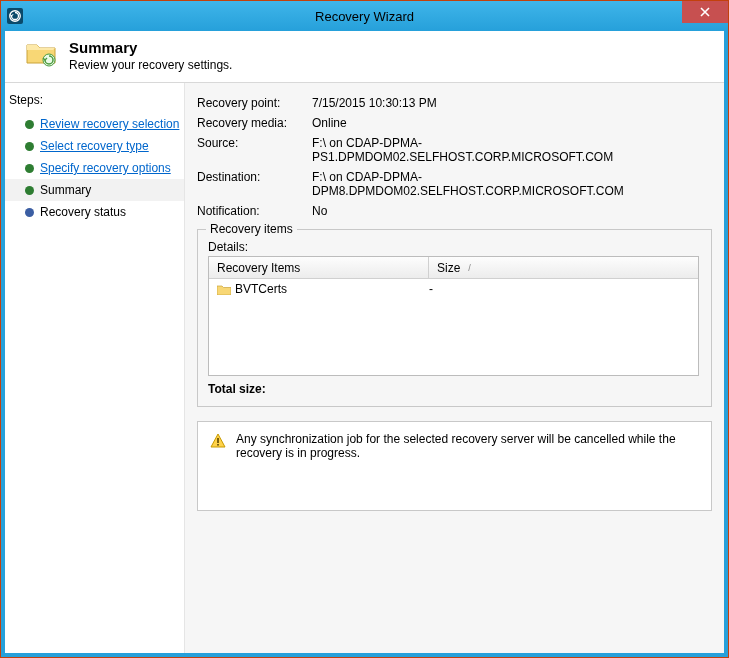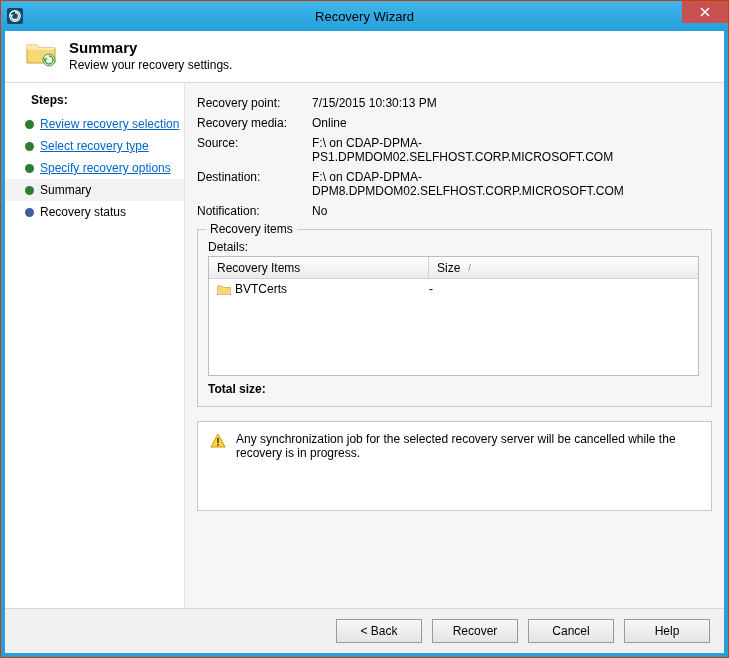--- a/index.html
+++ b/index.html
@@ -81,22 +81,22 @@
     display: flex;
     min-height: 0;
   }
   .steps-panel {
     width: 180px;
     background: #fff;
     border-right: 1px solid #e5e5e5;
     padding: 6px 0;
   }
   .steps-title {
-    font-weight: bold;
-    padding: 4px 10px 6px 26px;
+    font-weight: normal;
+    padding: 4px 10px 6px 4px;
   }
   .step {
     display: flex;
     align-items: center;
     padding: 4px 4px 4px 20px;
     cursor: default;
   }
   .step.current { background: #f2f2f2; }
   .bullet {
     width: 9px; height: 9px; border-radius: 50%;
@@ -315,21 +315,15 @@
               <rect x="7.2" y="5" width="1.6" height="5" fill="#5a4500"></rect>
               <rect x="7.2" y="11" width="1.6" height="1.6" fill="#5a4500"></rect>
             </svg>
           </span>
           <span>Any synchronization job for the selected recovery server will be cancelled while the recovery is in progress.</span>
         </div>
 
       </div>
     </div>
 
-    <div class="button-bar">
-      <button class="wiz">&lt; Back</button>
-      <button class="wiz">Recover</button>
-      <button class="wiz">Cancel</button>
-      <button class="wiz">Help</button>
-    </div>
 
   </div>
 </div>
 
 </body></html>

